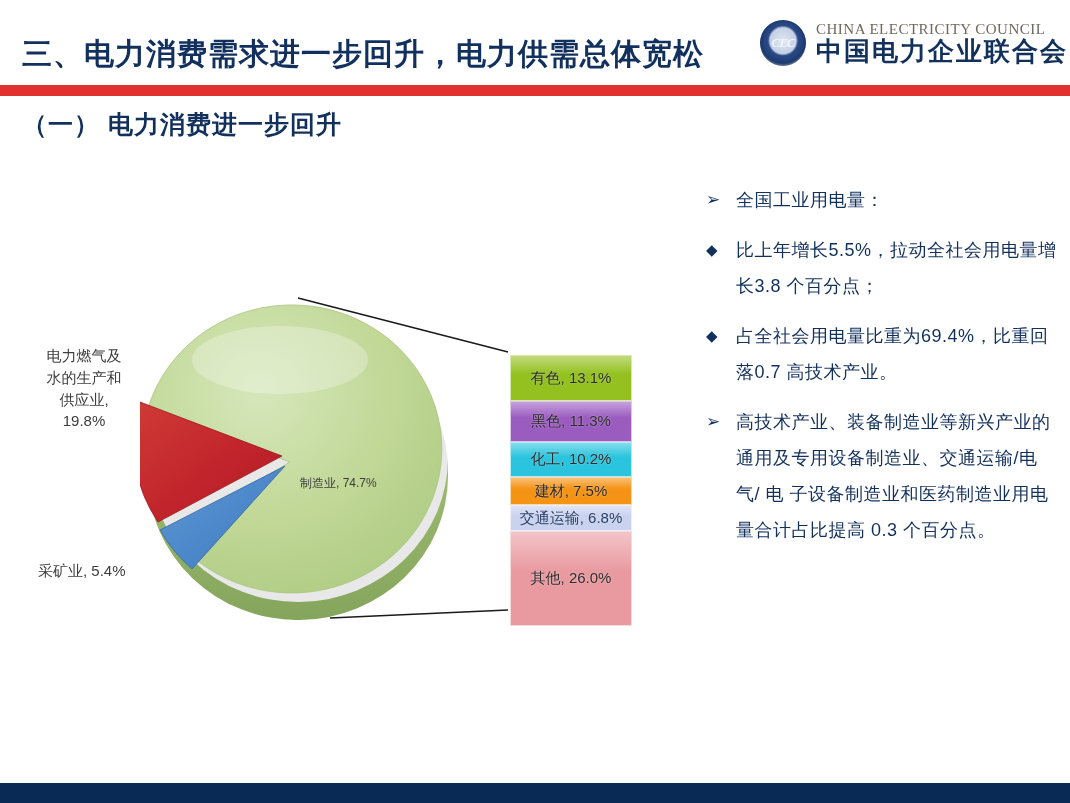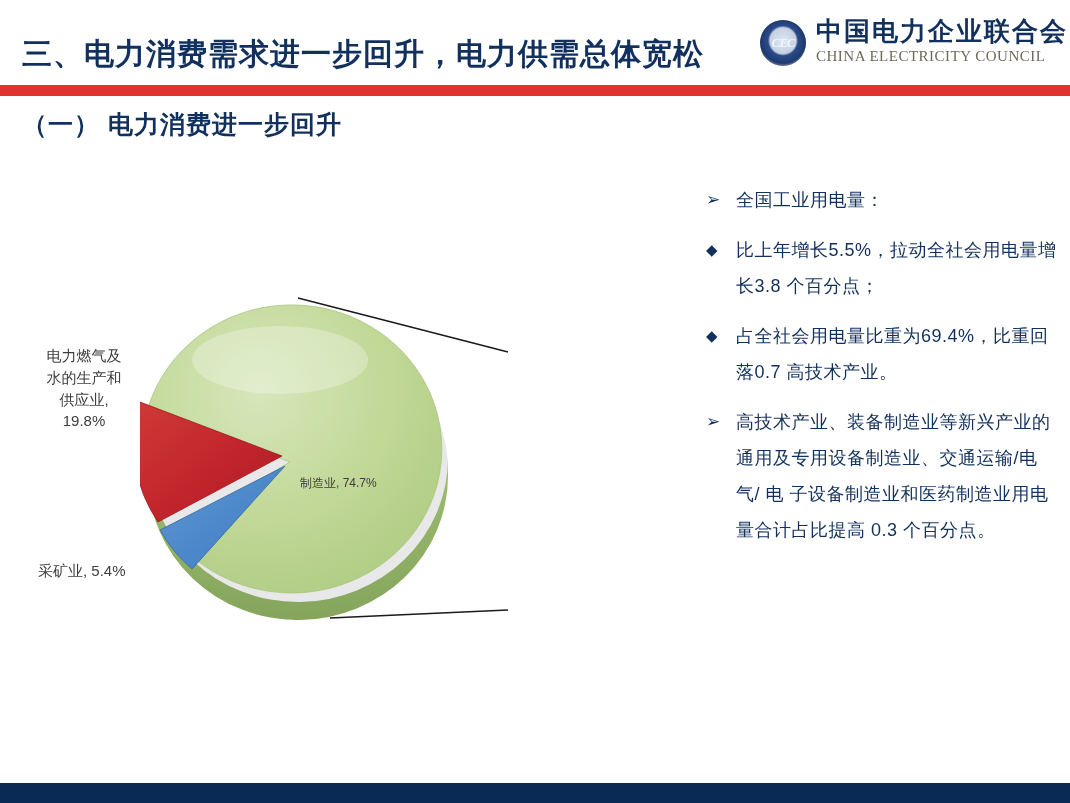--- a/index.html
+++ b/index.html
@@ -243,22 +243,22 @@
 </style>
 </head>
 <body>
 
 <div id="slide-header">
   <div id="slide-title">三、电力消费需求进一步回升，电力供需总体宽松</div>
 
   <div id="brand-logo">
     <div id="brand-mark"></div>
     <div id="brand-text">
+      <div id="brand-en">CHINA ELECTRICITY COUNCIL</div>
       <div id="brand-cn">中国电力企业联合会</div>
-      <div id="brand-en">CHINA ELECTRICITY COUNCIL</div>
     </div>
   </div>
 
   <div id="header-rule"></div>
 </div>
 
 <div id="section-subtitle">（一） 电力消费进一步回升</div>
 
 <div id="chart-panel">
 
@@ -329,20 +329,40 @@
   <div class="pie-label" id="pie-label-power">
     <div>电力燃气及</div>
     <div>水的生产和</div>
     <div>供应业,</div>
     <div>19.8%</div>
   </div>
 
   <div class="pie-label" id="pie-label-mining">采矿业, 5.4%</div>
   <div class="pie-label" id="pie-label-manufacturing">制造业, 74.7%</div>
 
+  <div id="stacked-bar">
+    <div class="bar-seg" style="height:46px; background:#94c11f;">
+      <span>有色, 13.1%</span>
+    </div>
+    <div class="bar-seg" style="height:41px; background:#9b5cc0;">
+      <span>黑色, 11.3%</span>
+    </div>
+    <div class="bar-seg" style="height:35px; background:#2bc4de;">
+      <span>化工, 10.2%</span>
+    </div>
+    <div class="bar-seg" style="height:28px; background:#f59315;">
+      <span>建材, 7.5%</span>
+    </div>
+    <div class="bar-seg" style="height:26px; background:#c9d2ef; color:#2a3c66;">
+      <span>交通运输, 6.8%</span>
+    </div>
+    <div class="bar-seg" style="height:95px; background:#e99aa0;">
+      <span>其他, 26.0%</span>
+    </div>
+  </div>
 
 </div>
 
 <div id="bullet-panel">
 
   <div class="bullet-row">
     <span class="bullet-glyph">➢</span>
     <span class="bullet-text">全国工业用电量：</span>
   </div>
 

